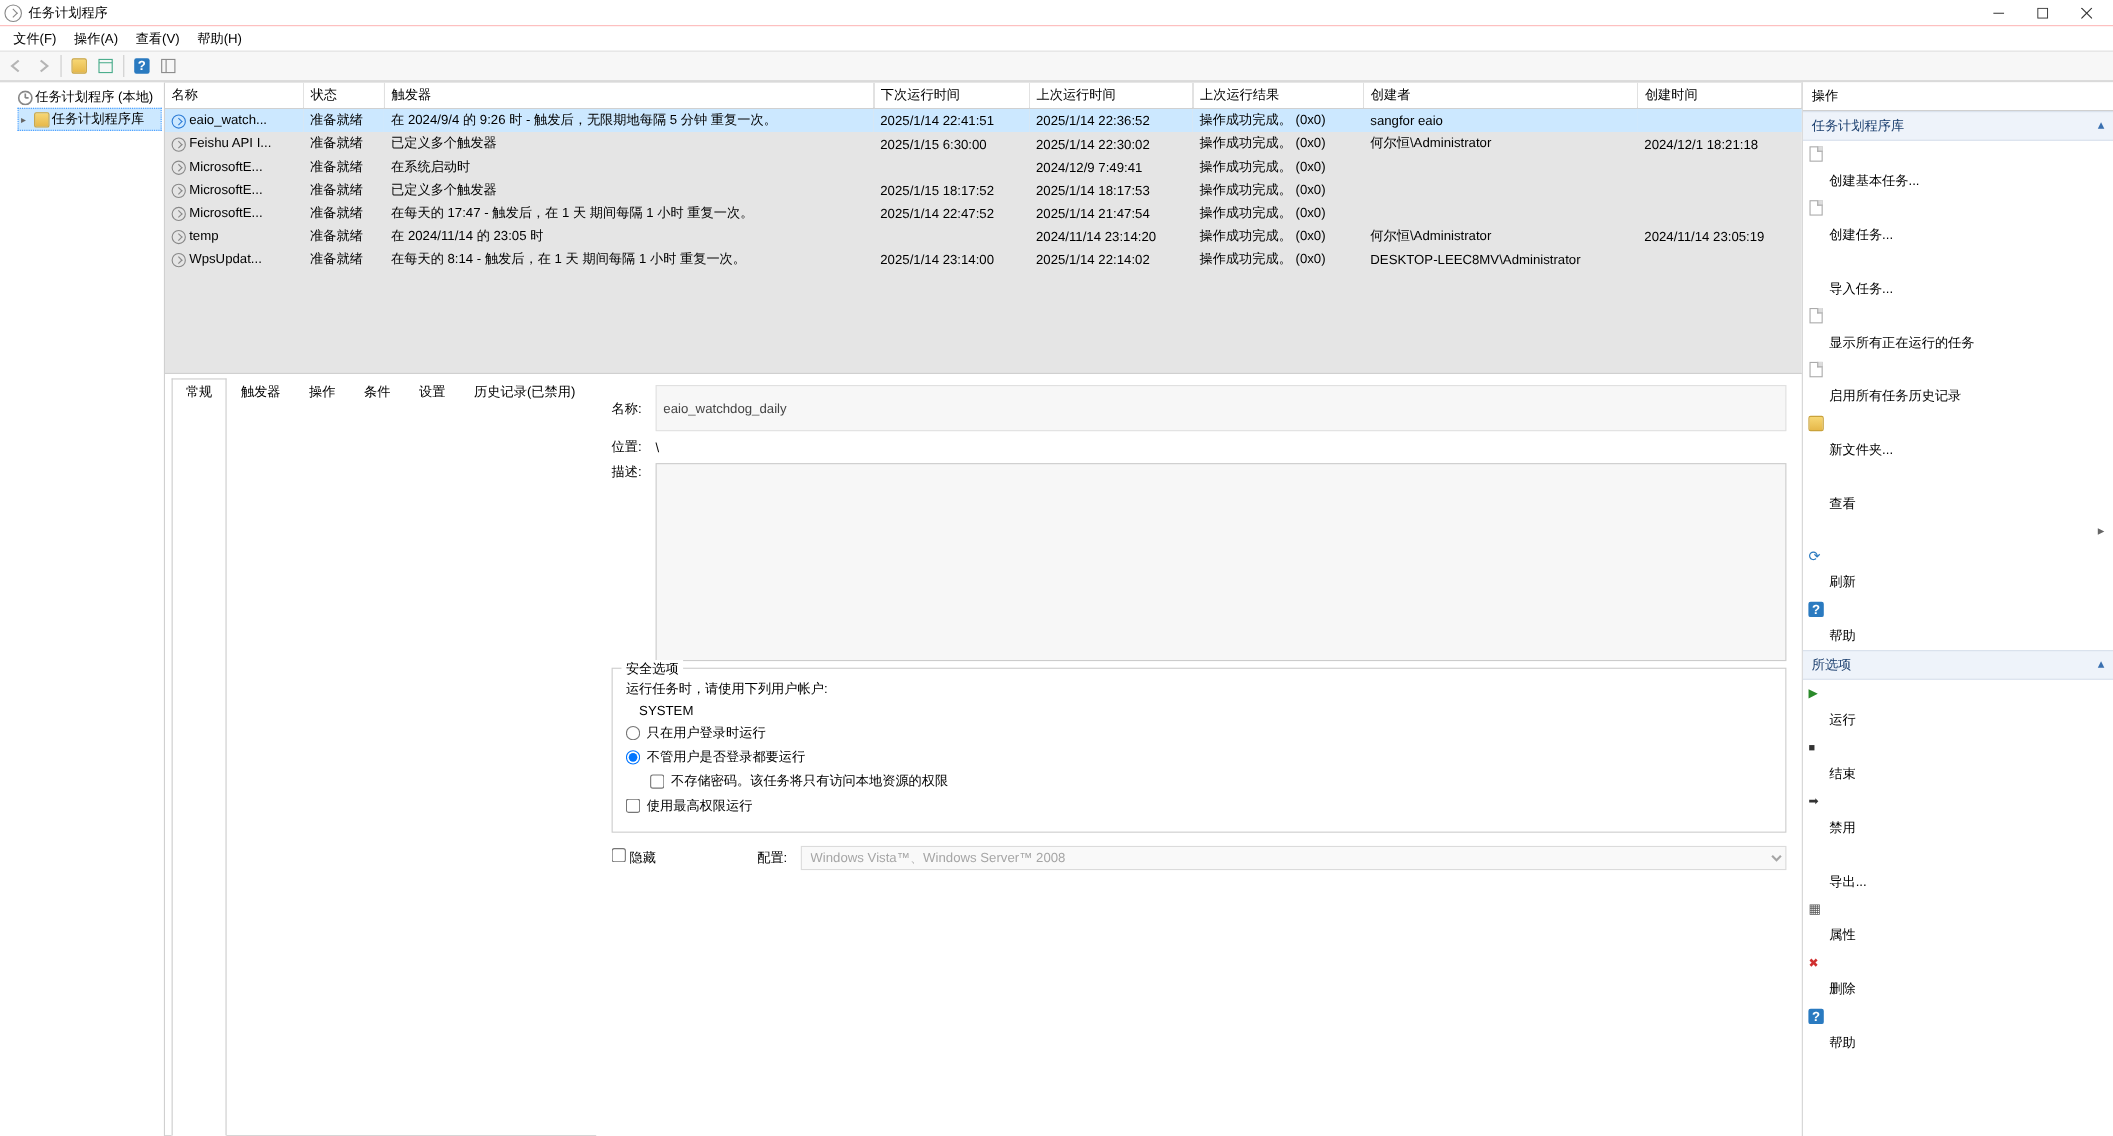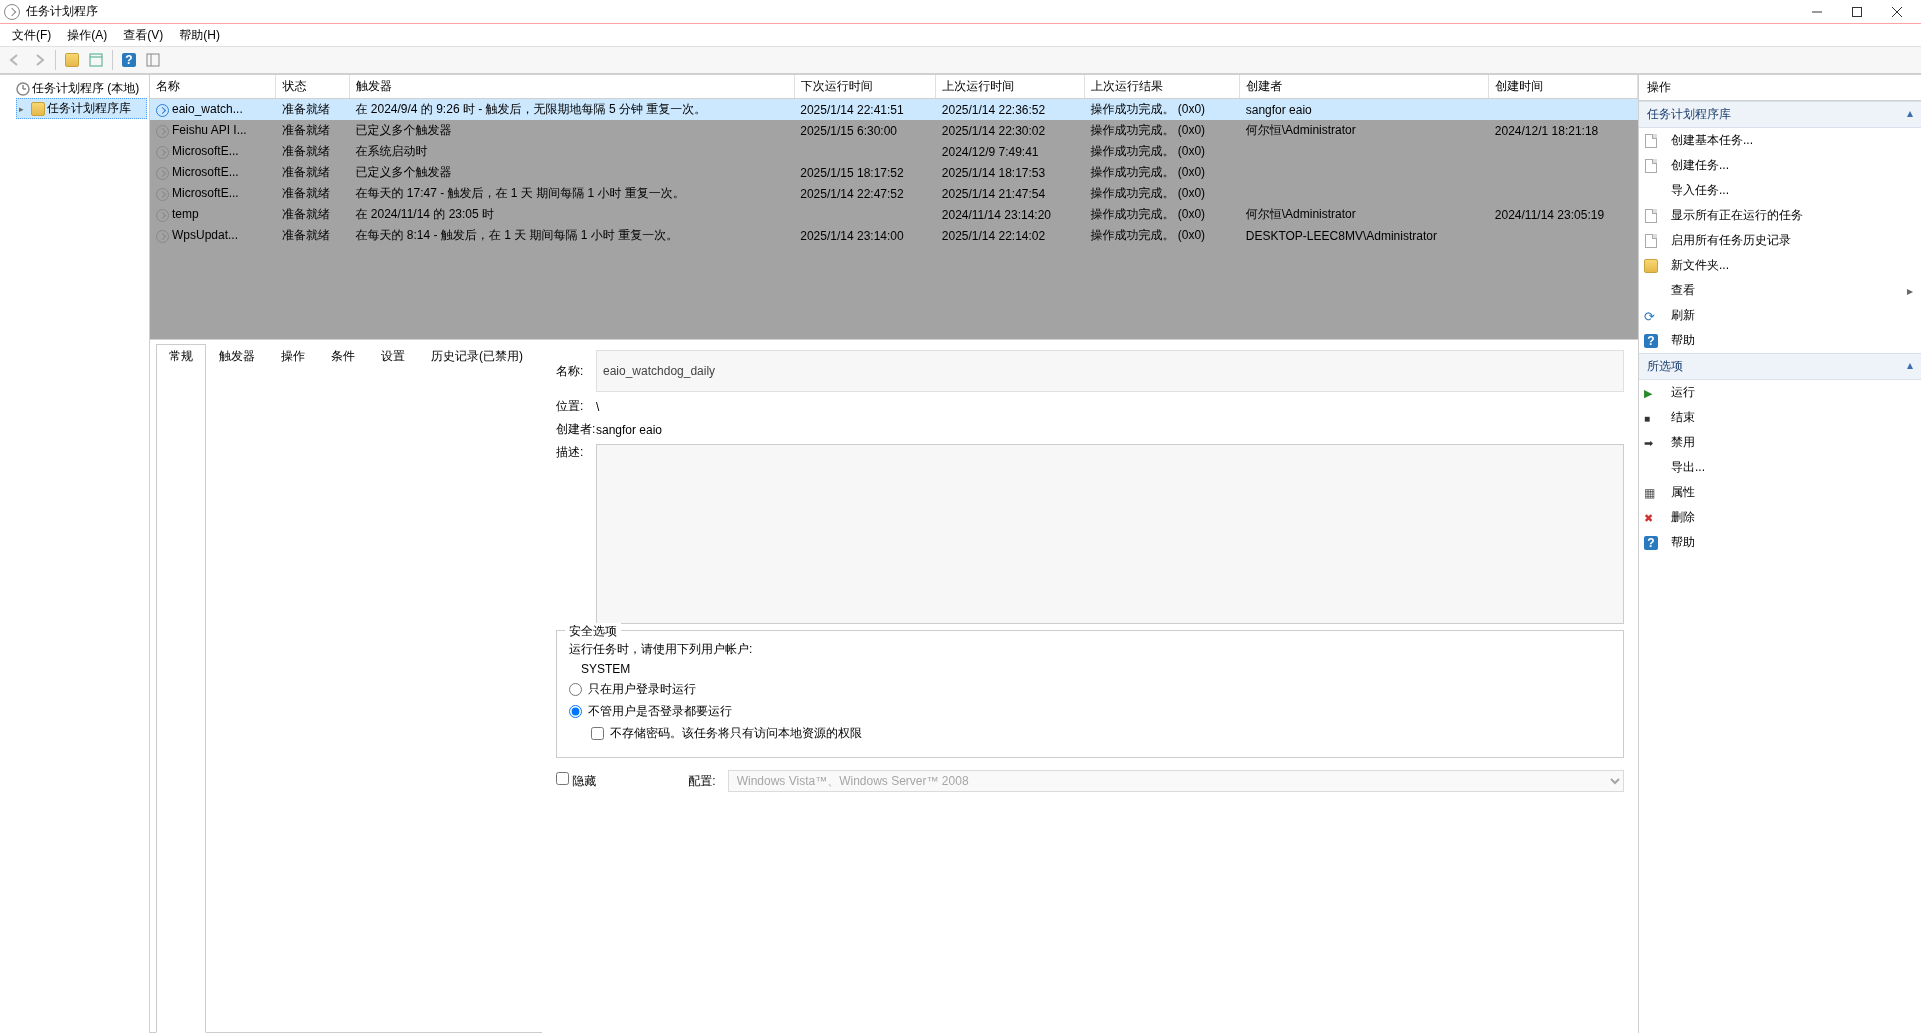--- a/index.html
+++ b/index.html
@@ -26,21 +26,21 @@
 
 .main { flex: 1; display: flex; border-top: 1px solid #d0d0d0; }
 .tree { width: 150px; border-right: 1px solid #d0d0d0; padding: 4px 2px; background: #fff; }
 .tree-item { display: flex; align-items: center; padding: 1px 2px; gap: 2px; }
 .tree-item.root { }
 .tree-item.child { margin-left: 14px; background: #cce8ff; border: 1px dotted #4a9eff; }
 .tree-icon { width: 14px; height: 14px; display: inline-block; }
 .tree-arrow { width: 10px; font-size: 9px; color: #666; }
 
 .center { flex: 1; display: flex; flex-direction: column; border-right: 1px solid #d0d0d0; }
-.tasklist { height: 265px; border-bottom: 1px solid #d0d0d0; overflow: auto; background: #a3a3a3; }
+.tasklist { height: 265px; border-bottom: 1px solid #d0d0d0; overflow: auto; background: #e5e5e5; }
 .tasklist table { width: 100%; border-collapse: collapse; }
 .tasklist th { text-align: left; font-weight: normal; padding: 3px 6px; border-right: 1px solid #e0e0e0; border-bottom: 1px solid #d0d0d0; background: #fff; position: sticky; top: 0; }
 .tasklist td { padding: 2px 6px; white-space: nowrap; overflow: hidden; text-overflow: ellipsis; }
 .tasklist tr.sel td { background: #cce8ff; }
 .tasklist .task-icon { width: 13px; height: 13px; border-radius: 50%; border: 1.5px solid #888; display: inline-block; vertical-align: middle; margin-right: 3px; position: relative; }
 .tasklist .task-icon::after { content:""; position:absolute; width:4px; height:4px; border-top:1.5px solid #888; border-right:1.5px solid #888; left:3px; top:3px; transform:rotate(45deg); }
 .tasklist .task-icon.blue { border-color:#2e7cd6; }
 .tasklist .task-icon.blue::after { border-color:#2e7cd6; }
 
 
@@ -60,21 +60,21 @@
 .sec-box .opt.sub { margin-left: 22px; }
 input[type=radio], input[type=checkbox] { width: 13px; height: 13px; }
 .bottom-row { display: flex; align-items: center; margin-top: 12px; gap: 12px; }
 .bottom-row select { flex: 1; padding: 2px 4px; border: 1px solid #ccc; background: #f7f7f7; }
 
 
 .actions { width: 282px; background: #fff; display: flex; flex-direction: column; }
 .actions .hdr { padding: 4px 8px; background: #fff; border-bottom: 1px solid #d0d0d0; font-weight: normal; }
 .actions .section-title { padding: 4px 8px; background: #eef3fa; border-top: 1px solid #d8e0ec; border-bottom: 1px solid #d8e0ec; color: #1a3e6e; display: flex; justify-content: space-between; }
 .actions .section-title .arrow { color: #3a70b0; }
-.actions .act-item { padding: 4px 8px 4px 24px; display: flex; align-items: center; gap: 8px; cursor: default; }
+.actions .act-item { padding: 4px 8px 4px 24px; display: flex; gap: 8px; cursor: default; flex-direction: column; }
 .actions .act-icon { width: 16px; height: 16px; display: inline-flex; align-items: center; justify-content: center; margin-left: -20px; margin-right: 4px; }
 
 
 .ic { width: 14px; height: 14px; display: inline-block; }
 .ic-folder { background: linear-gradient(#f7d774,#e6b84a); border-radius: 2px; border: 1px solid #c9a23a; }
 .ic-run::before { content:"▶"; color:#2a8a2a; font-size:11px; }
 .ic-stop::before { content:"■"; color:#333; font-size:10px; }
 .ic-disable::before { content:"➡"; color:#333; font-size:11px; }
 .ic-refresh::before { content:"⟳"; color:#2a7ac0; font-size:13px; }
 .ic-help { background:#2a7ac0; color:#fff; border-radius:2px; width:14px; height:14px; text-align:center; line-height:14px; font-weight:bold; }
@@ -277,44 +277,44 @@
         </div>
       <div class="tab-body">
         <div class="form-row">
           <span class="lbl">名称:</span>
           <input type="text" readonly="" value="eaio_watchdog_daily" style="">
         </div>
         <div class="form-row">
           <span class="lbl">位置:</span>
           <span>\</span>
         </div>
-        <div class="form-row">
-          <span class="lbl">创建者:</span>
-          <span>sangfor eaio</span>
-        </div>
         <div class="form-row" style="align-items:flex-start">
           <span class="lbl">描述:</span>
           <textarea readonly="" style=""></textarea>
         </div>
         <div class="sec-box">
           <span class="legend">安全选项</span>
           <div>运行任务时，请使用下列用户帐户:</div>
           <div style="margin:4px 12px">SYSTEM</div>
           <label class="opt">
               <input type="radio" name="r1" style="">
               <span>只在用户登录时运行</span>
             </label>
           <label class="opt">
               <input type="radio" name="r1" checked="" style="">
               <span>不管用户是否登录都要运行</span>
             </label>
           <label class="opt sub">
               <input type="checkbox" style="">
               <span>不存储密码。该任务将只有访问本地资源的权限</span>
             </label>
+          <label class="opt">
+              <input type="checkbox" style="">
+              <span>使用最高权限运行</span>
+            </label>
         </div>
         <div class="bottom-row">
           <label><input type="checkbox" style=""> <span>隐藏</span></label>
           <span style="margin-left:80px">配置:</span>
           <select disabled=""><option>Windows Vista™、Windows Server™ 2008</option></select>
         </div>
       </div>
     </div>
   </div>
 

